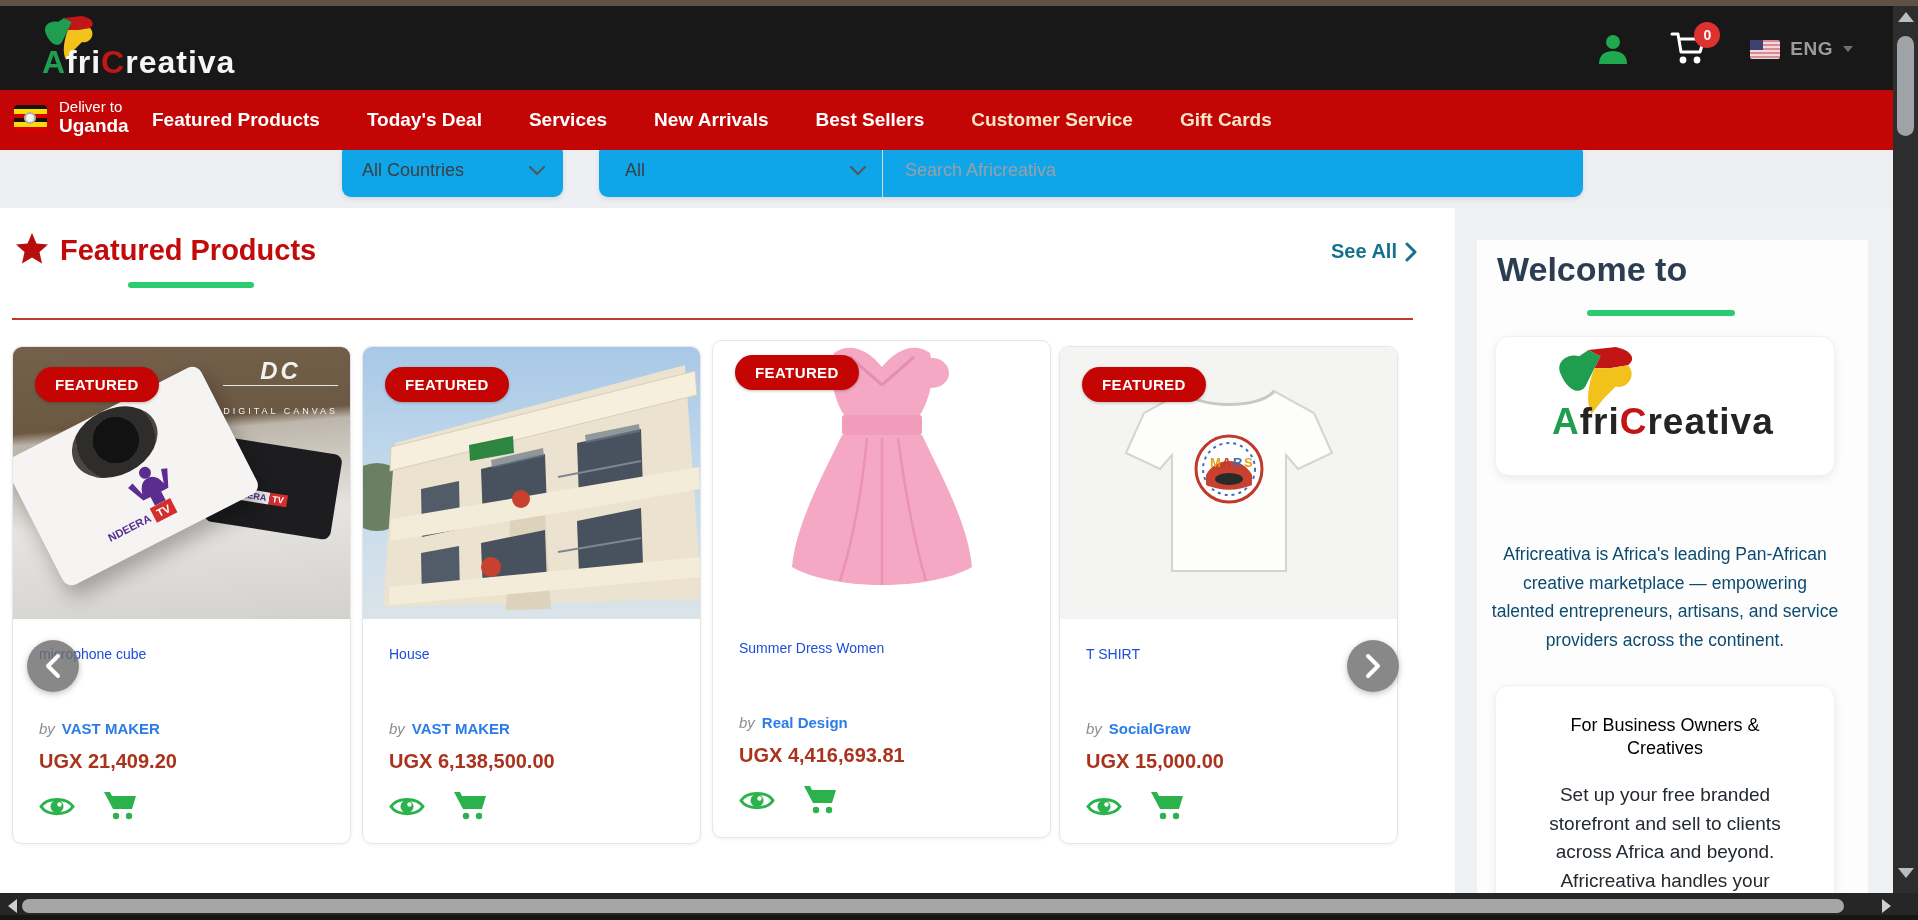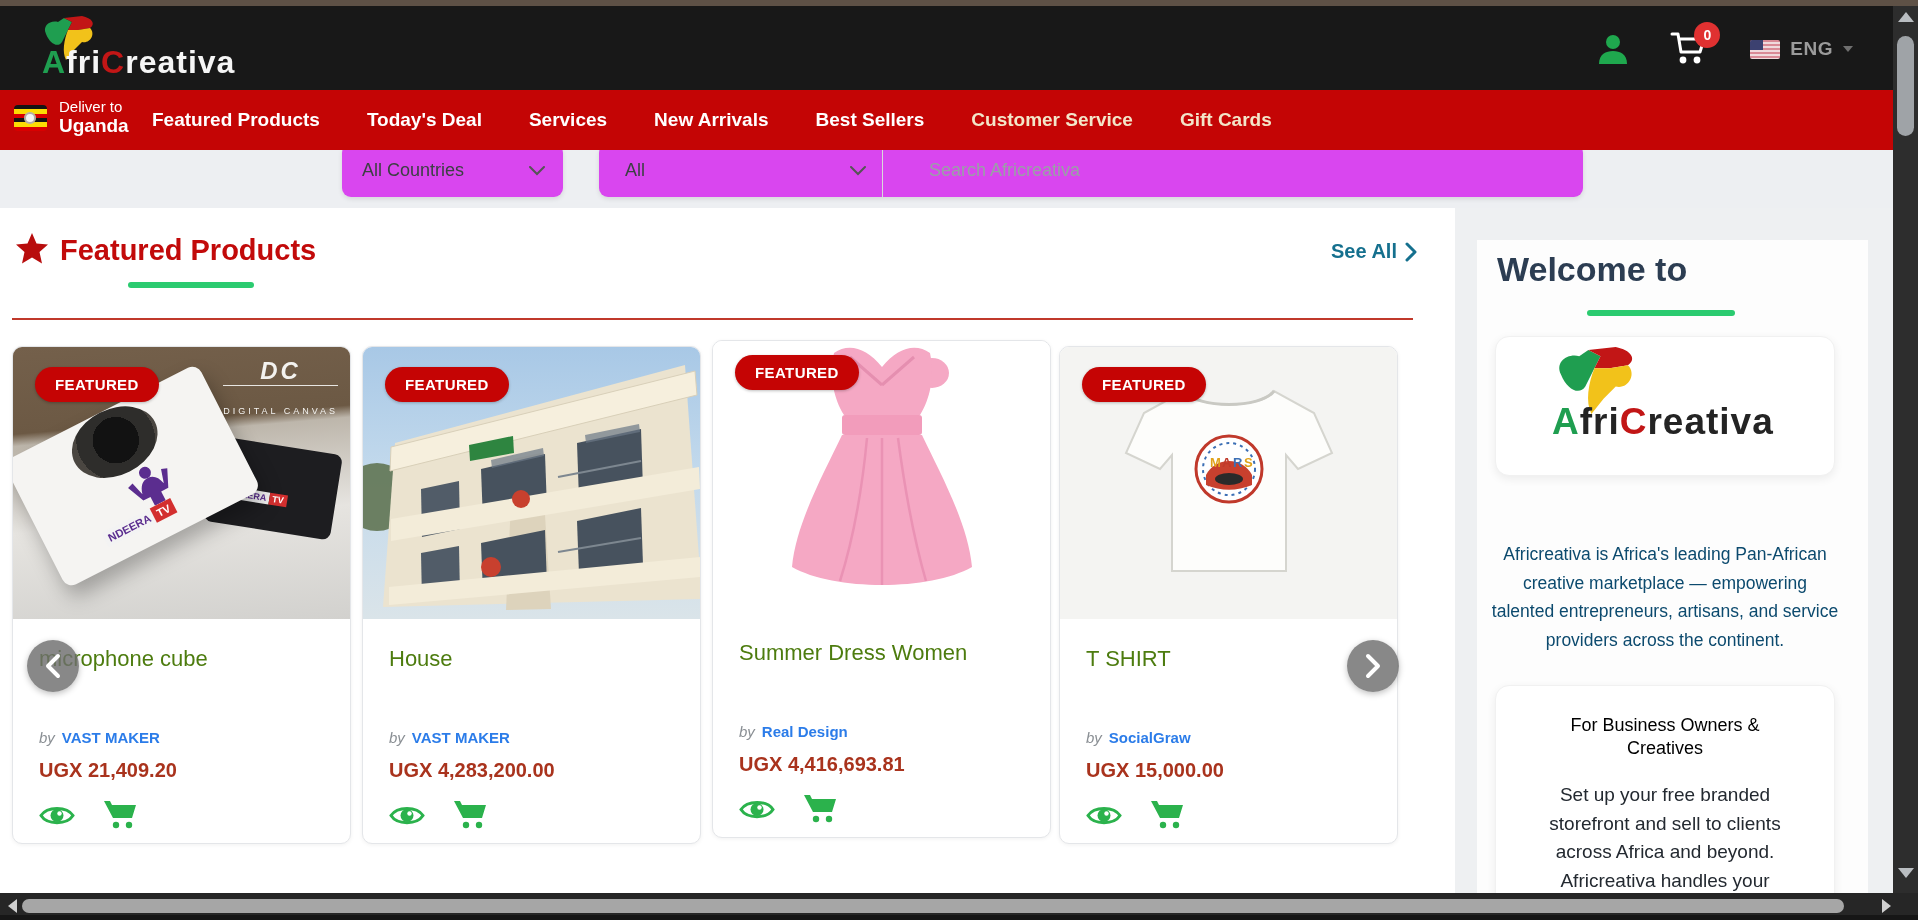--- a/index.html
+++ b/index.html
@@ -43,22 +43,22 @@
   .ug-flag::after { content:""; position:absolute; left:10px; top:7px; width:12px; height:12px; border-radius:50%; background:#f4f4f4; box-shadow:inset 0 0 0 2px rgba(60,40,10,.35); }
   .deliver-text { display:flex; flex-direction:column; line-height:1.15; }
   .deliver-label { color:#ffffff; font-size:15px; }
   .deliver-country { color:#ffffff; font-size:19px; font-weight:bold; }
   .nav-items { display:flex; align-items:center; gap:47px; margin-left:152px; }
   .nav-item { color:#ffffff; font-size:19px; font-weight:600; text-decoration:none; white-space:nowrap; cursor:pointer; }
   .nav-item.warm { color:#f3e6c9; }
 
   
   .search-strip { position:absolute; left:0; top:150px; width:1893px; height:58px; background:#edeff2; z-index:10; }
-  .sel-box { position:absolute; top:-6px; height:53px; background:#d946ef; border-radius:9px;
-    box-shadow:0 2px 5px rgba(0,0,0,.10); display:flex; align-items:center;gap:24px; }
+  .sel-box { position:absolute; top:-6px; height:53px; background:#0ea5e9; border-radius:9px;
+    box-shadow:0 2px 5px rgba(0,0,0,.10); display:flex; align-items:center; }
   .sel-country { left:342px; width:221px; padding:0 18px 0 20px; justify-content:space-between; cursor:pointer; }
   .search-box { left:599px; width:984px; }
   .sel-cat { display:flex; align-items:center; justify-content:space-between; width:284px; height:100%; padding:0 16px 0 26px; cursor:pointer; border-right:1px solid #d9d9d9; }
   .sel-text { font-size:18px; color:#3c4043; }
   .search-input { flex:1; height:100%; border:0; outline:none; background:transparent; padding:0 20px 0 22px; font-size:18px; color:#3c4043; font-family:"Liberation Sans",sans-serif; }
   .search-input::placeholder { color:#9aa0a6; }
 
   
   .main-panel { position:absolute; left:0; top:208px; width:1455px; height:687px; background:#ffffff; }
   .feat-head { position:absolute; left:0; top:0; width:100%; height:110px; }
@@ -74,21 +74,21 @@
     box-shadow:0 1px 4px rgba(0,0,0,.06); overflow:hidden; cursor:pointer; }
   .card1 { left:12px;  top:138px; }
   .card2 { left:362px; top:138px; }
   .card3 { left:712px; top:132px; }
   .card4 { left:1059px;top:138px; }
   .card-img { position:relative; width:100%; height:272px; overflow:hidden; }
   .badge { position:absolute; left:22px; top:20px; background:#c50404; color:#fff; font-size:15px; font-weight:bold;
     letter-spacing:.4px; padding:9px 20px; border-radius:24px; box-shadow:0 1px 3px rgba(0,0,0,.25); z-index:5; }
   .card3 .badge { top:14px; }
   .card-body { padding:28px 26px 0; }
-  .p-title { font-size:22px; color:#4d7c0f; line-height:1.1; }
+  .p-title { font-size:14px; color:#1d4ed8; line-height:1.1; }
   .p-seller { margin-top:58px; font-size:15px; display:flex; align-items:baseline; gap:7px; }
   .p-by { color:#8a8f94; font-style:italic; }
   .p-seller-name { color:#2b7ce9; font-weight:bold; cursor:pointer; }
   .p-price { margin-top:13px; font-size:20px; font-weight:800; color:#a9331d; }
   .p-actions { margin-top:17px; display:flex; align-items:center; gap:28px; }
   .icon-btn { background:none; border:0; padding:0; cursor:pointer; line-height:0; }
 
   
   .img-mic { background:linear-gradient(175deg,#74604b 0%,#6c5944 29%,#bdb6ab 33%,#e6e4e0 62%,#d2d1ce 100%); }
   .dc-mark { position:absolute; top:10px; right:12px; text-align:center; color:#f3f2ef; z-index:2; }
@@ -310,21 +310,21 @@
         <circle cx="128" cy="220" r="10" fill="#c8402e"></circle>
       </svg>
       <span class="badge">FEATURED</span>
     </div>
     <div class="card-body">
       <div class="p-title">House</div>
       <div class="p-seller">
         <span class="p-by">by</span>
         <span class="p-seller-name">VAST MAKER</span>
       </div>
-      <div class="p-price">UGX 4,283,200.00</div>
+      <div class="p-price">UGX 6,138,500.00</div>
       <div class="p-actions">
         <button class="icon-btn">
           <svg width="36" height="27" viewBox="0 0 36 27">
             <path d="M2 13.5 C8 4 28 4 34 13.5 C28 23 8 23 2 13.5 Z" fill="none" stroke="#2bb24c" stroke-width="3"></path>
             <circle cx="18" cy="13.5" r="6.5" fill="#2bb24c"></circle>
               <circle cx="20.5" cy="11.5" r="2.2" fill="#ffffff"></circle>
           </svg>
         </button>
         <button class="icon-btn">
           <svg width="34" height="32" viewBox="0 0 34 32">

